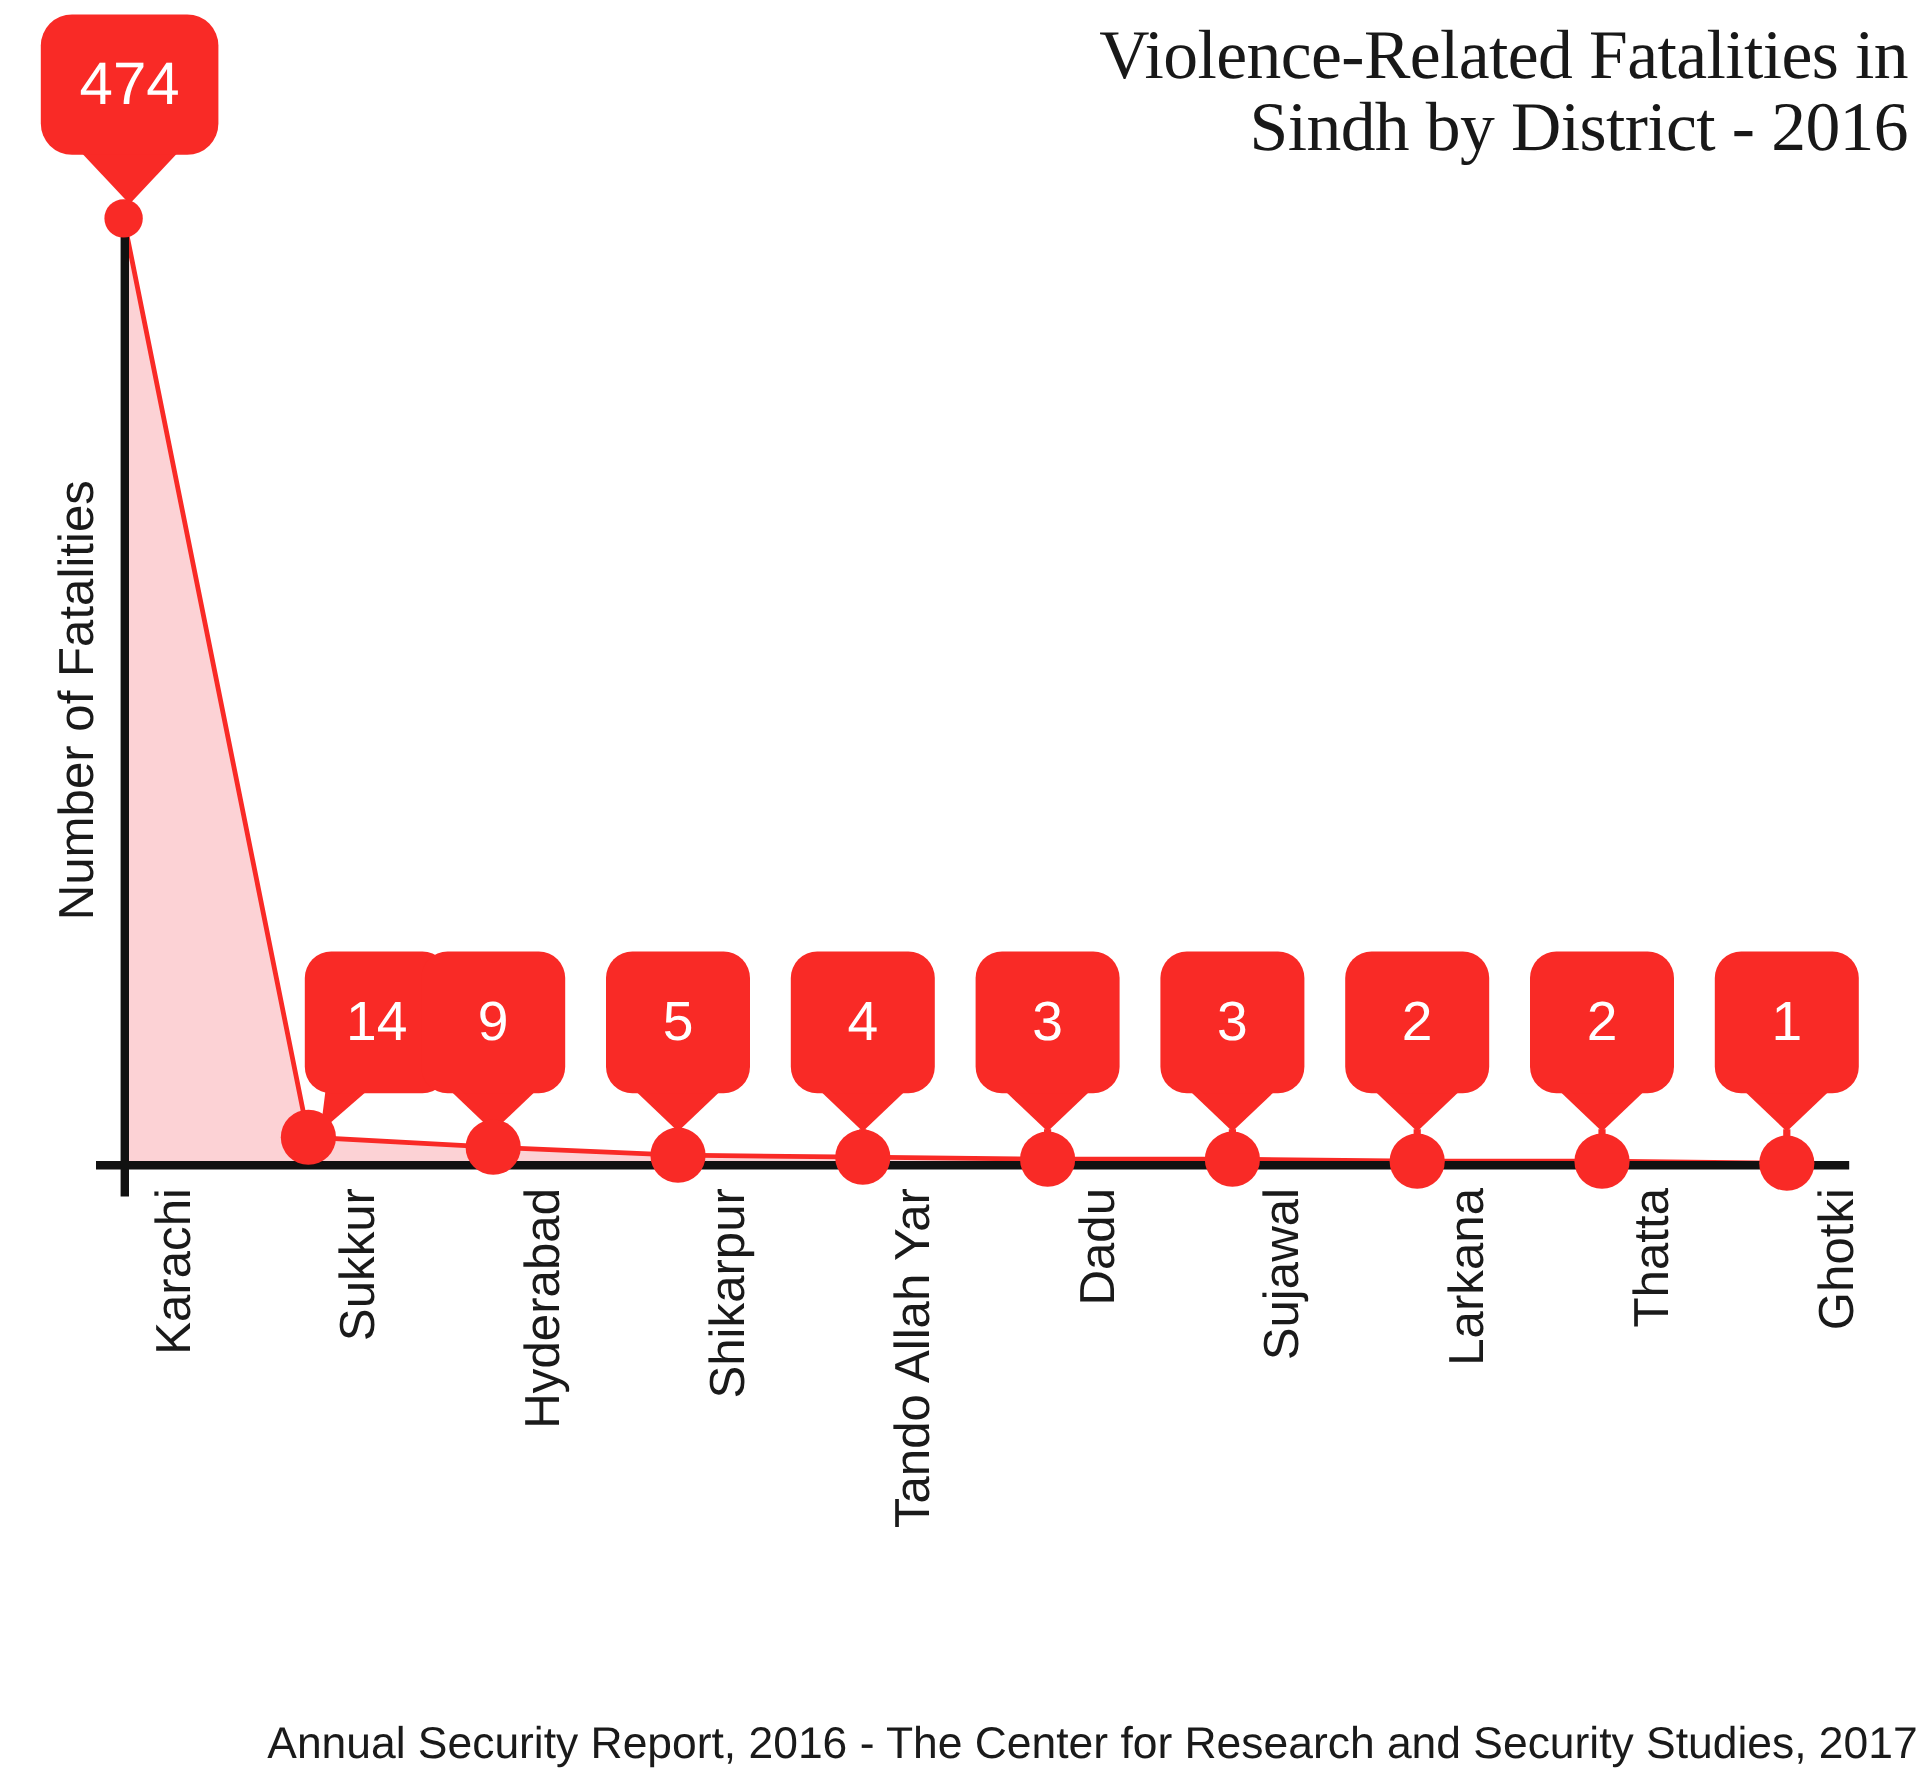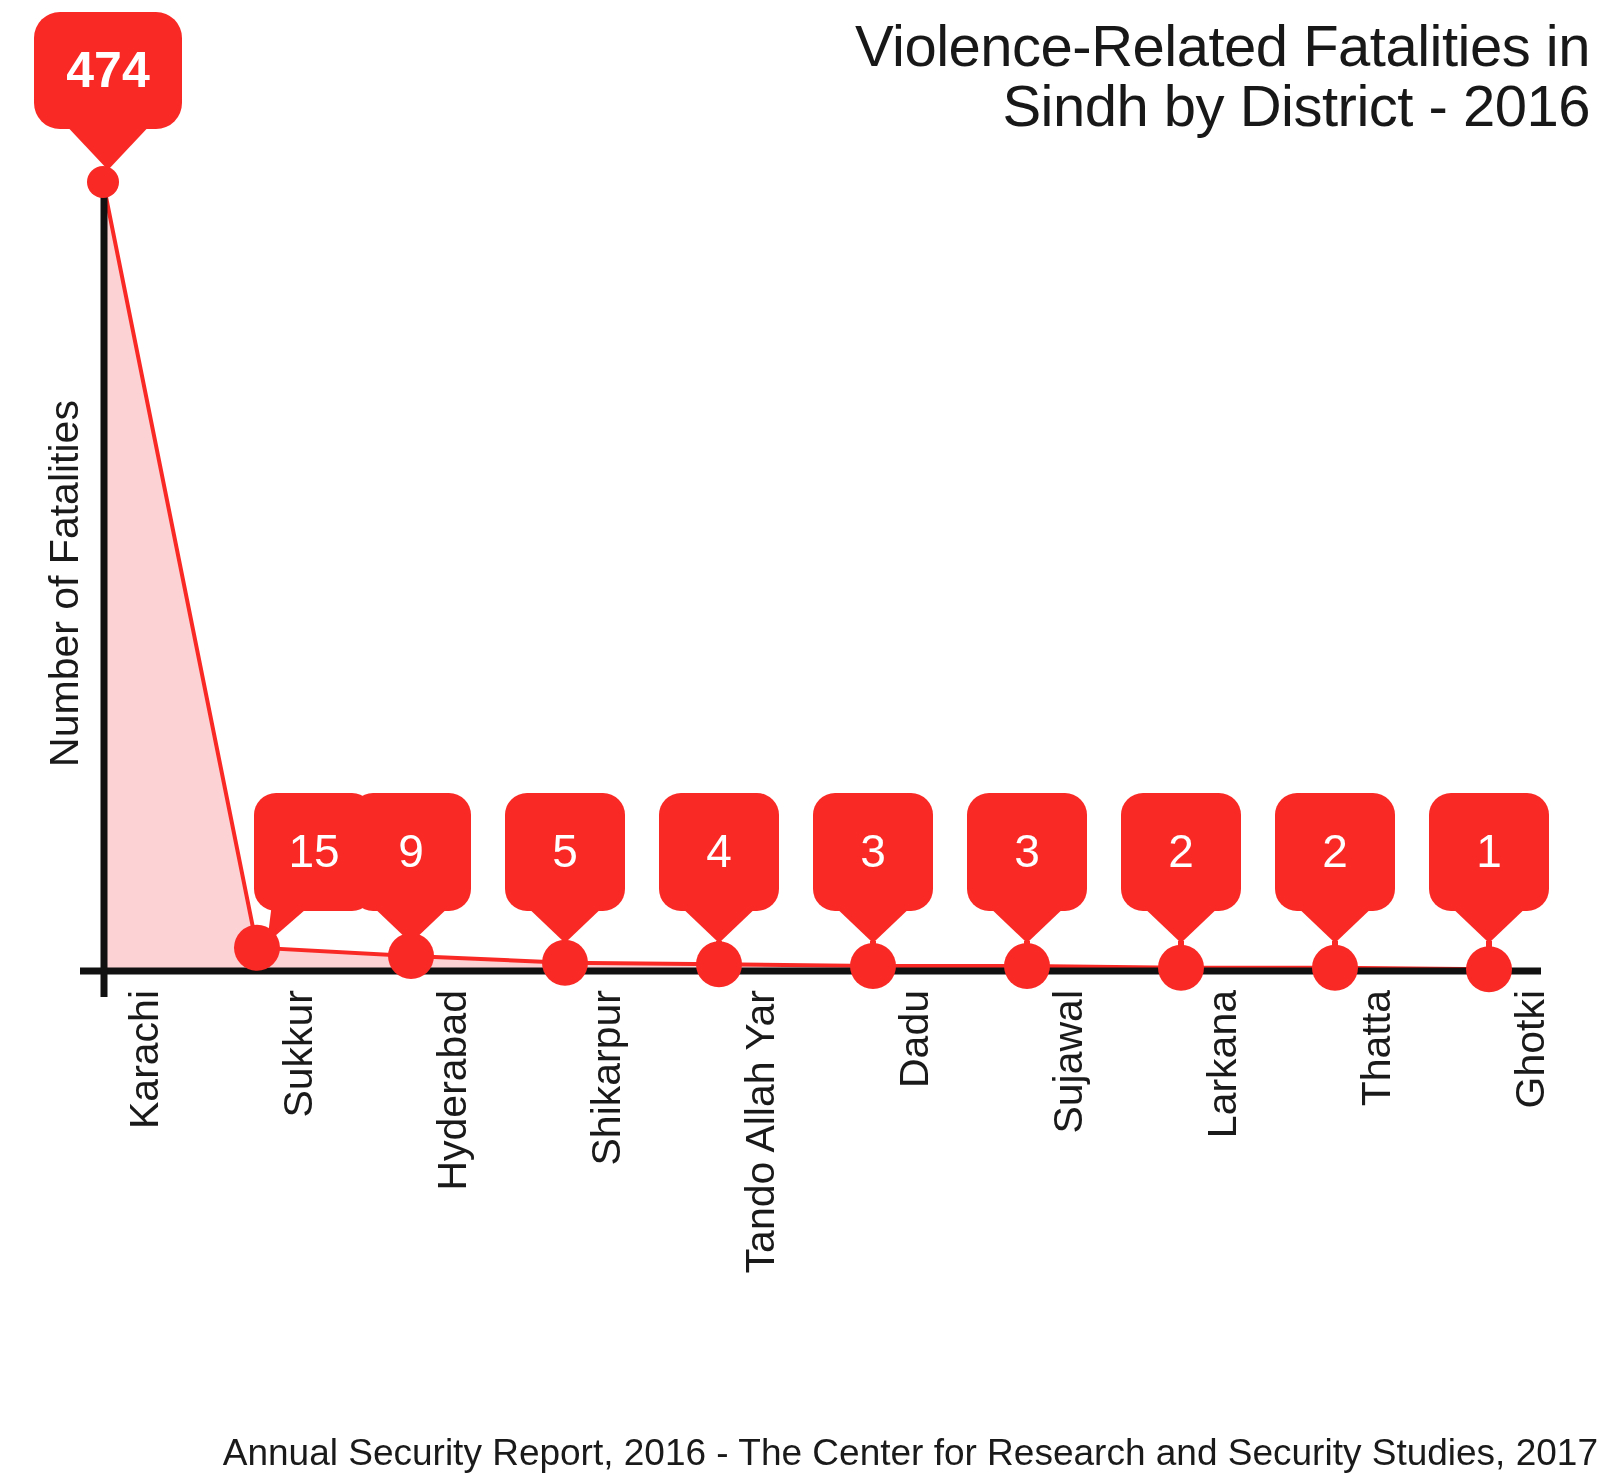--- a/index.html
+++ b/index.html
@@ -25,20 +25,21 @@
     text-align: right;
   }
   #chart-title {
     font-size: 58px;
     line-height: 1.03;
     font-weight: 400;
     letter-spacing: -0.5px;
     color: #181818;
     margin: 16px 0 0 0;
     white-space: pre-line;
+    font-family: Liberation Serif, serif;
   }
   #chart-subtitle {
     font-size: 29px;
     line-height: 1.18;
     font-weight: 400;
     color: #181818;
     margin: 6px 0 0 0;
     white-space: pre-line;
   }
 
@@ -96,21 +97,20 @@
     border-radius: 22px;
     color: #ffffff;
     font-size: 46px;
     line-height: 1;
     box-sizing: border-box;
     padding-bottom: 2px;
   }
   .callout.big {
     font-size: 50px;
     border-radius: 26px;
-    font-weight: bold;
   }
 
   
   #footer {
     position: absolute;
     left: 0;
     bottom: 8px;
     width: 1598px;
     text-align: right;
     font-size: 37px;
@@ -180,21 +180,21 @@
       <div class="cat-label" style="left: 1048px; color: rgb(26, 26, 26);"><span>Sujawal</span></div>
       <div class="cat-label" style="left: 1202px; color: rgb(26, 26, 26);"><span>Larkana</span></div>
       <div class="cat-label" style="left: 1356px; color: rgb(26, 26, 26);"><span>Thatta</span></div>
       <div class="cat-label" style="left: 1510px; color: rgb(26, 26, 26);"><span>Ghotki</span></div>
     </div>
   <div id="callouts">
       <div class="callout big" style="left: 34px; top: 12px; width: 148px; height: 117px; background: rgb(249, 42, 38); color: rgb(255, 255, 255);">
         <span>474</span>
       </div>
       <div class="callout" style="left: 254px; top: 793px; width: 120px; height: 118px; background: rgb(249, 42, 38); color: rgb(255, 255, 255);">
-        <span>15</span>
+        <span>14</span>
       </div>
       <div class="callout" style="left: 351px; top: 793px; width: 120px; height: 118px; background: rgb(249, 42, 38); color: rgb(255, 255, 255);">
         <span>9</span>
       </div>
       <div class="callout" style="left: 505px; top: 793px; width: 120px; height: 118px; background: rgb(249, 42, 38); color: rgb(255, 255, 255);">
         <span>5</span>
       </div>
       <div class="callout" style="left: 659px; top: 793px; width: 120px; height: 118px; background: rgb(249, 42, 38); color: rgb(255, 255, 255);">
         <span>4</span>
       </div>

